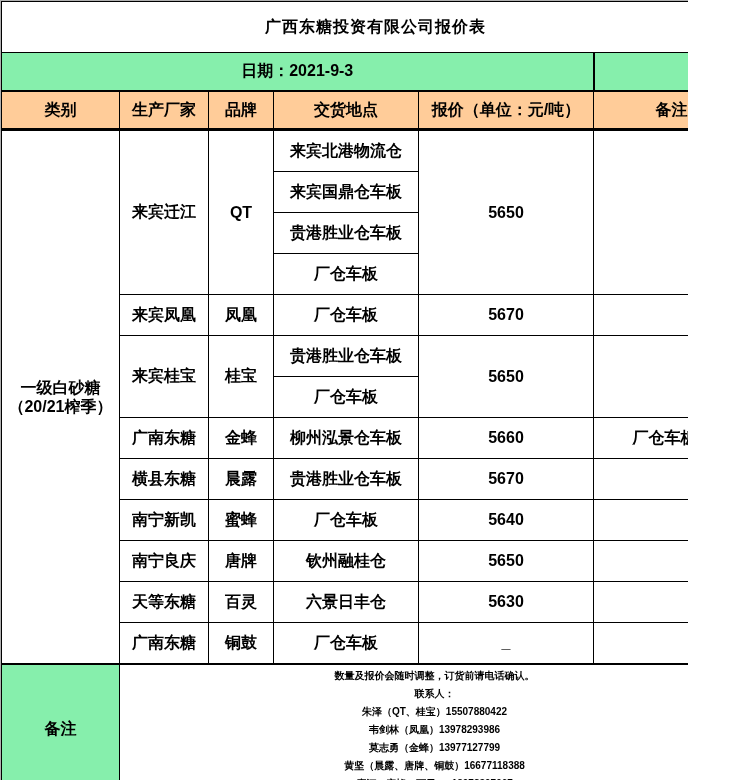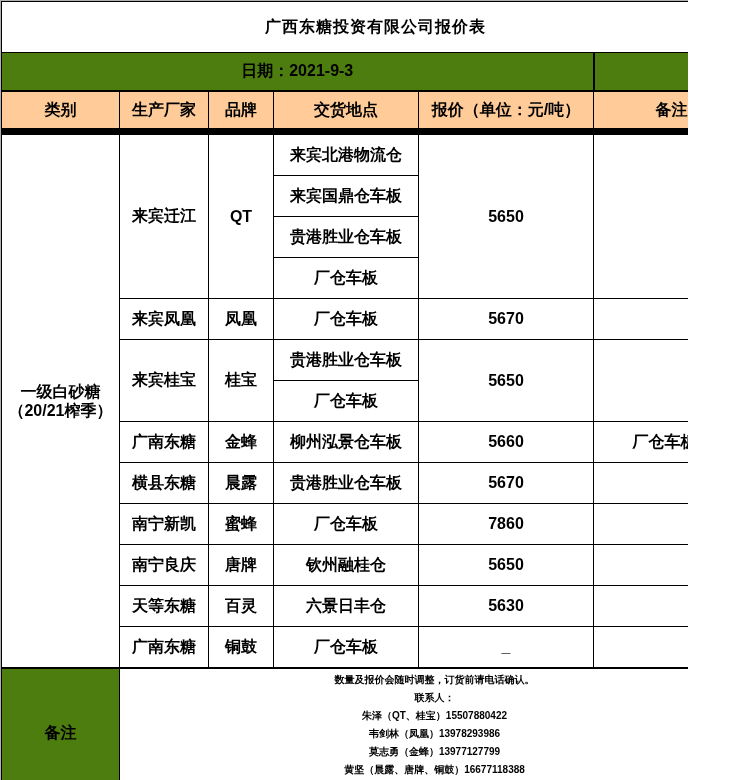--- a/index.html
+++ b/index.html
@@ -32,25 +32,25 @@
   }
   
   td.title-cell {
     border: none;
     border-bottom: 2px solid #000000;
     height: 50px;
     font-size: 25px;
     letter-spacing: 1px;
     padding-right: 56px; 
   }
-  .cyan   { background: #4d7c0f; }
+  .cyan   { background: #86efac; }
   .orange { background: #ffcc99; }
   tr.date-row td { border-bottom: 2px solid #000000; height: 37px; }
   tr.date-row td.date-side-cell { border-left: 2px solid #000000; }
-  tr.header-row td { border-bottom: 7px solid #000000; height: 36px; }
+  tr.header-row td { border-bottom: 3px solid #000000; height: 36px; }
   tr.data-row td { height: 40px; }
   td.cat-cell { line-height: 19px; font-size: 15px; margin-top: 16px; }
   tr.footer-row td { border-top: 2px solid #000000; height: 129px; }
   td.footer-text-cell {
     text-align: left;
     vertical-align: top;
     padding: 3px 0 0 5px;
   }
   .footer-line {
     font-size: 10px;
@@ -144,21 +144,21 @@
       <td>晨露</td>
       <td>贵港胜业仓车板</td>
       <td>5670</td>
       <td></td>
     </tr>
 
     <tr class="data-row">
       <td>南宁新凯</td>
       <td>蜜蜂</td>
       <td>厂仓车板</td>
-      <td>7860</td>
+      <td>5640</td>
       <td></td>
     </tr>
 
     <tr class="data-row">
       <td>南宁良庆</td>
       <td>唐牌</td>
       <td>钦州融桂仓</td>
       <td>5650</td>
       <td></td>
     </tr>

